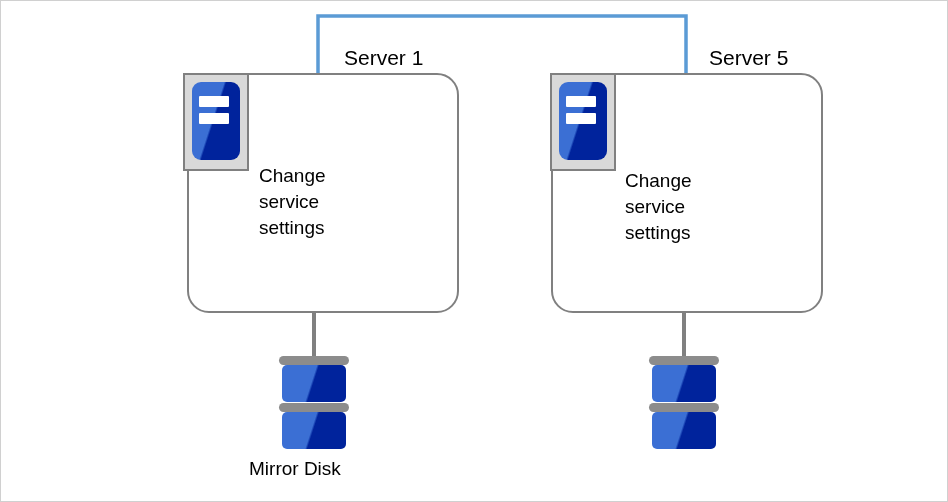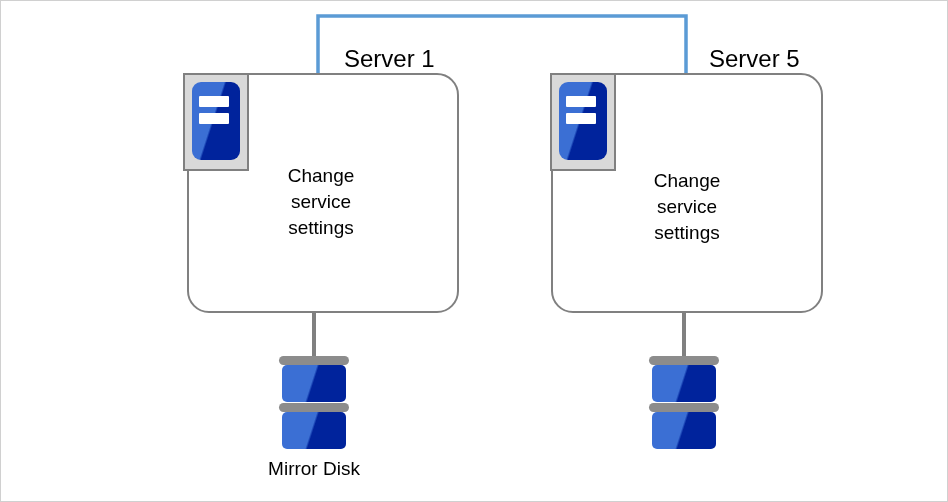--- a/index.html
+++ b/index.html
@@ -24,21 +24,21 @@
   .interconnect {
     position: absolute;
     left: 0; top: 0;
     width: 948px; height: 502px;
     pointer-events: none;
   }
 
   
   .server-label {
     position: absolute;
-    font-size: 24px;
+    font-size: 21px;
     color: #000000;
     white-space: nowrap;
     line-height: 1;
   }
 
   
   .server-box {
     position: absolute;
     box-sizing: border-box;
     border: 2px solid #808080;
@@ -69,21 +69,21 @@
     border-radius: 1px;
   }
   .server-icon .bar.b1 { top: 18%; }
   .server-icon .bar.b2 { top: 40%; }
 
   
   .box-text {
     position: absolute;
     font-size: 19px;
     color: #000000;
-    text-align: center;
+    text-align: left;
     line-height: 26px;
     white-space: nowrap;
   }
 
   
   .disk-link {
     position: absolute;
     width: 4px;
     background: #808080;
   }
@@ -106,21 +106,20 @@
     right: 3px;
     height: 37px;
     border-radius: 5px;
     background: linear-gradient(108deg, #3b6fd4 0%, #3b6fd4 46%, #00239c 49%, #00239c 100%);
   }
   .disk-label {
     position: absolute;
     font-size: 19px;
     color: #000000;
     white-space: nowrap;
-    text-align: center;
     line-height: 1;
   }
 </style>
 </head>
 <body>
 
 <div id="canvas">
 
   <svg class="interconnect" viewBox="0 0 948 502" width="948" height="502">
     <path d="M 317 72 L 317 15 L 685 15 L 685 72" fill="none" stroke="#5b9bd5" stroke-width="3.5"></path>

